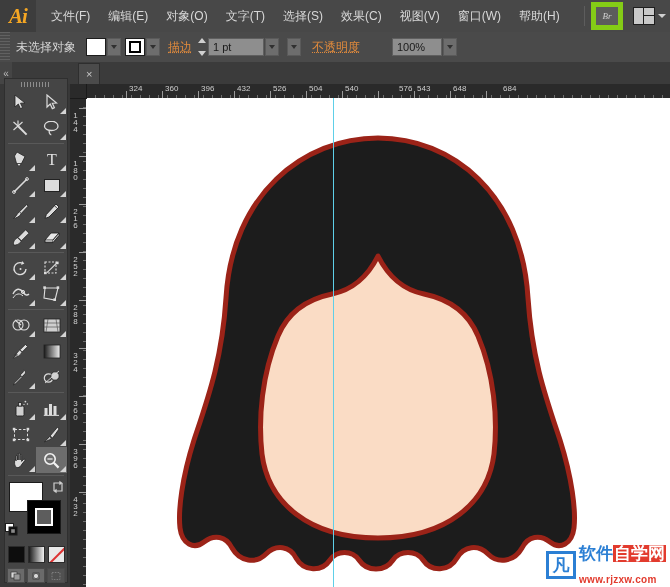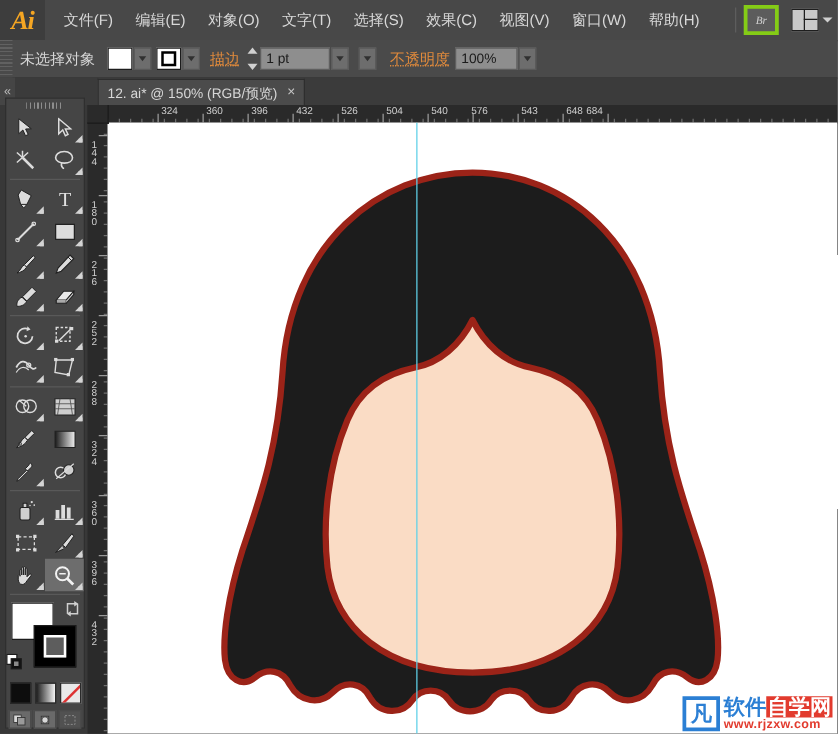--- a/index.html
+++ b/index.html
@@ -24,21 +24,21 @@
     font-size:21px;color:#f5a623;letter-spacing:-1px;
     background:#3d3d3d;
   }
   .menu-items{display:flex;align-items:center;height:32px;margin-left:6px;}
   .menu-item{
     padding:4px 9px;color:#d8d8d8;font-size:12px;white-space:nowrap;cursor:default;
   }
   .menubar-right{margin-left:auto;display:flex;align-items:center;padding-right:4px;height:32px;}
   .mb-sep{width:1px;height:20px;background:#5d5d5d;margin:0 6px;}
   .br-btn{
-    width:22px;height:18px;background:#5c5c5c;border:3px solid #84cc16;
+    width:22px;height:18px;background:#5c5c5c;border:5px solid #84cc16;
     display:flex;align-items:center;justify-content:center;
     font-size:9px;font-style:italic;color:#cfcfcf;font-family:"Liberation Serif",serif;
   }
   .ws-btn{
     margin-left:10px;display:flex;align-items:center;
   }
   .ws-ico{width:20px;height:16px;background:#c9c9c9;border:1px solid #1e1e1e;position:relative;}
   .ws-ico:before{content:"";position:absolute;left:9px;top:0;width:1px;height:16px;background:#1e1e1e;}
   .ws-ico:after{content:"";position:absolute;left:9px;top:7px;width:11px;height:1px;background:#1e1e1e;}
   .caret{
@@ -89,21 +89,21 @@
   .stepper i.dn{border-top:5px solid #d0d0d0;}
   .field{
     height:18px;background:#8e8e8e;border:1px solid #5f5f5f;box-sizing:border-box;
     color:#1a1a1a;font-size:11px;display:flex;align-items:center;padding:0 4px;
     white-space:nowrap;
   }
   .combo{display:flex;align-items:center;margin-right:7px;}
   .field.w-pt{width:56px;}
   .field.w-profile{width:110px;justify-content:flex-start;gap:5px;background:#efefef;}
   .field.w-brush{width:100px;justify-content:flex-start;gap:6px;background:#e8e8e8;}
-  .field.w-op{width:50px;background:#8e8e8e;}
+  .field.w-op{width:50px;background:#8e8e8e;margin-left:28px;}
   .profline{display:inline-block;width:62px;height:3px;background:#111;}
   .brushdot{display:inline-block;width:4px;height:4px;border-radius:50%;background:#111;margin-left:2px;}
 
   
   .tabbar{
     position:absolute;left:0;top:62px;width:670px;height:22px;background:#3b3b3b;
     display:flex;align-items:flex-end;
   }
   .panel-collapse{
     width:12px;height:22px;background:#454545;color:#b9b9b9;font-size:10px;
@@ -224,21 +224,21 @@
   .wm-mark{
     width:30px;height:28px;border:3px solid #2b7fd4;box-sizing:border-box;
     display:flex;align-items:center;justify-content:center;
     font-family:"Liberation Serif",serif;font-weight:bold;font-size:17px;color:#2b7fd4;
     background:#fff;line-height:1;
   }
   .wm-txt{display:flex;flex-direction:column;line-height:1;}
   .wm-top{display:flex;}
   .wm-blue{color:#2b7fd4;font-size:17px;font-weight:bold;letter-spacing:0px;}
   .wm-redbox{background:#e23b2e;color:#fff;font-size:17px;font-weight:bold;padding:0 1px;}
-  .wm-url{color:#e23b2e;font-size:10px;font-weight:bold;letter-spacing:0.3px;margin-top:1px;}
+  .wm-url{color:#e23b2e;font-size:10px;font-weight:bold;letter-spacing:0.3px;margin-top:13px;}
 </style>
 </head>
 <body>
 
 <div id="app">
 
   <div class="menubar">
     <div class="ai-logo">Ai</div>
     <div class="menu-items">
       <div class="menu-item">文件(F)</div>
@@ -306,21 +306,20 @@
       <div class="mini-caret">
         <i></i>
       </div>
     </div>
   </div>
 
   <div class="tabbar">
     <div class="panel-collapse">«</div>
     <div class="tab-gap"></div>
     <div class="doc-tab">
-      <span>12. ai* @ 150%  (RGB/预览)</span>
       <span class="tab-close">×</span>
     </div>
   </div>
 
   <div class="toolbox">
     <div class="tb-grip">
         <i></i>
       </div>
     <div class="tb-grid">
 
@@ -694,27 +693,27 @@
       <div class="rh-lab" style="left: 131px;">396</div>
       <div class="rh-tick maj" style="left: 164px;"></div>
       <div class="rh-lab" style="left: 167px;">432</div>
       <div class="rh-tick maj" style="left: 200px;"></div>
       <div class="rh-lab" style="left: 203px;">526</div>
       <div class="rh-tick maj" style="left: 236px;"></div>
       <div class="rh-lab" style="left: 239px;">504</div>
       <div class="rh-tick maj" style="left: 272px;"></div>
       <div class="rh-lab" style="left: 275px;">540</div>
       <div class="rh-tick maj" style="left: 308px;"></div>
-      <div class="rh-lab" style="left: 307px;">576</div>
+      <div class="rh-lab" style="left: 329px;">576</div>
       <div class="rh-tick maj" style="left: 344px;"></div>
       <div class="rh-lab" style="left: 347px;">543</div>
       <div class="rh-tick maj" style="left: 380px;"></div>
       <div class="rh-lab" style="left: 383px;">648</div>
       <div class="rh-tick maj" style="left: 416px;"></div>
-      <div class="rh-lab" style="left: 399px;">684</div>
+      <div class="rh-lab" style="left: 433px;">684</div>
     </div>
   <div class="ruler-v">
       <div class="rv-tick min" style="top: 0px;"></div>
       <div class="rv-tick min" style="top: 9px;"></div>
       <div class="rv-tick min" style="top: 18px;"></div>
       <div class="rv-tick min" style="top: 27px;"></div>
       <div class="rv-tick min" style="top: 36px;"></div>
       <div class="rv-tick min" style="top: 45px;"></div>
       <div class="rv-tick min" style="top: 54px;"></div>
       <div class="rv-tick min" style="top: 63px;"></div>

